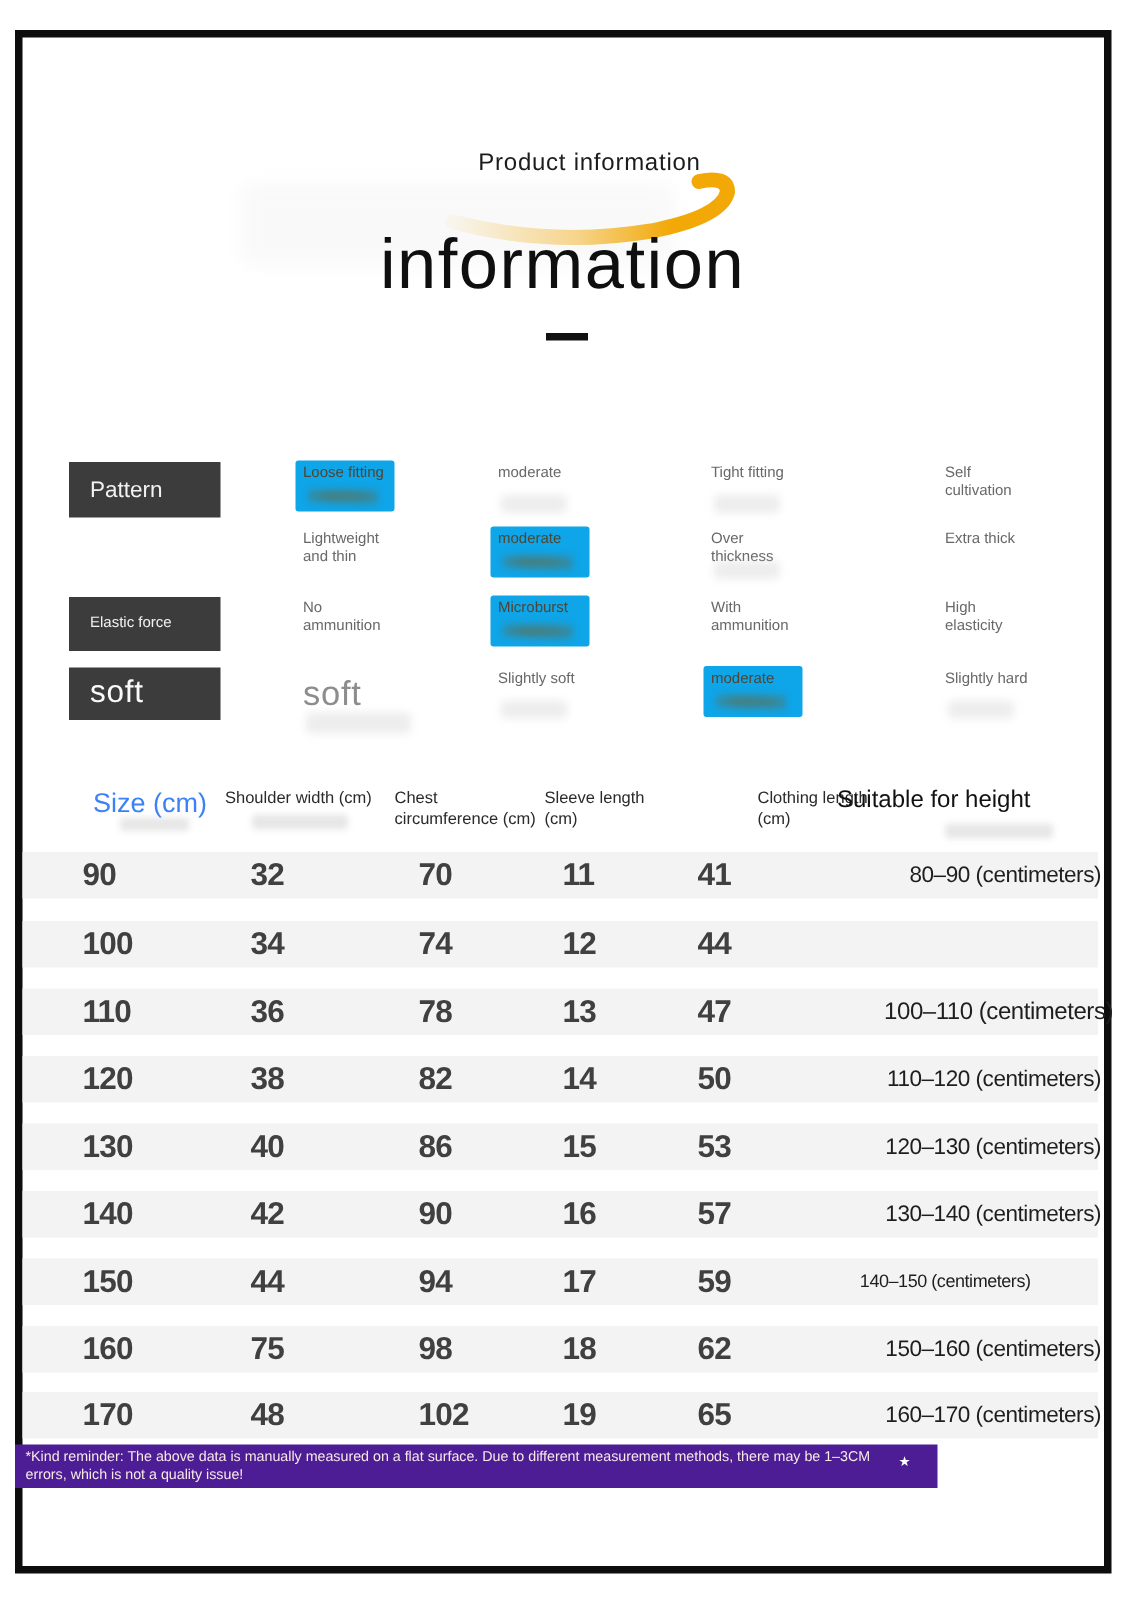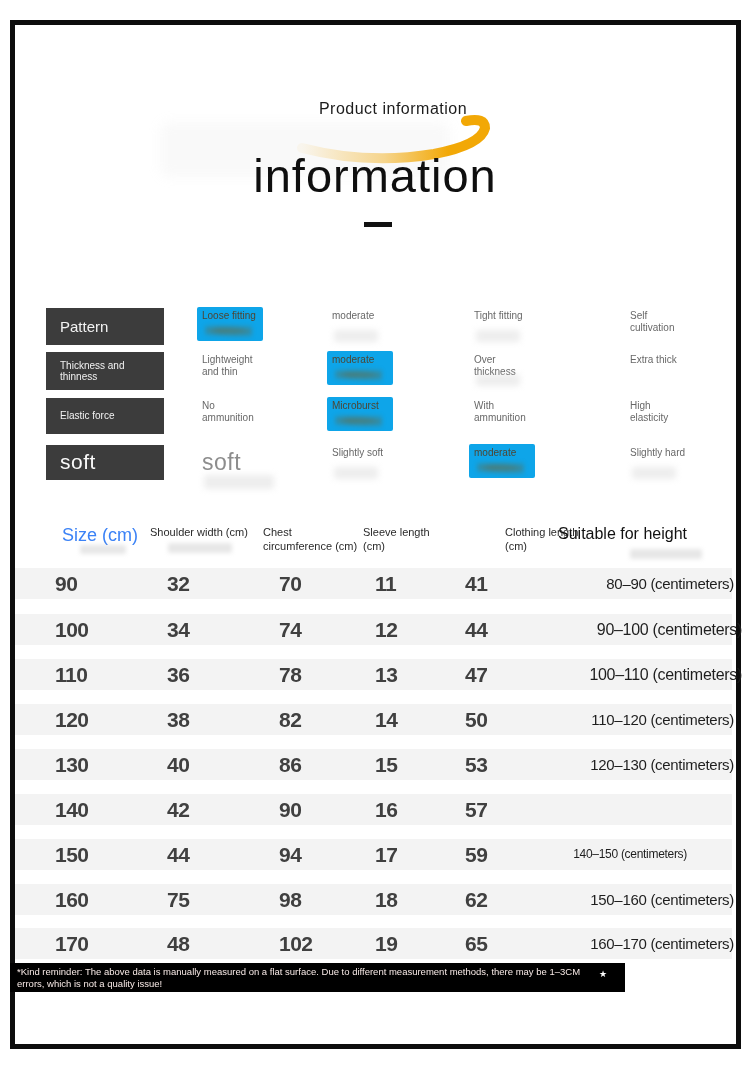--- a/index.html
+++ b/index.html
@@ -25,21 +25,21 @@
   .title-underline {
     position:absolute; left:364px; top:222px; width:28px; height:5px; background:#111;
   }
   .title-smudge {
     position:absolute; left:160px; top:122px; width:290px; height:55px;
     background:rgba(205,205,205,.12); filter:blur(6px); border-radius:10px;
   }
   
   .attr-row { position:absolute; left:0; width:750px; }
   .attr-label {
-    position:absolute; left:46px; top:0; width:118px; height:100%;
+    position:absolute; left:46px; top:0; width:101px; height:100%;
     background:#3c3c3c; color:#f2f2f2; font-size:10px; line-height:1.15;
     display:flex; align-items:center; padding-left:14px;
     overflow-wrap:anywhere; padding-right:22px;
   }
   .attr-label.lbl-lg { font-size:15px; padding-right:8px; }
   .attr-label.lbl-xl { font-size:21px; color:#fafafa; padding-right:8px; letter-spacing:.5px; }
   .attr-opt {
     position:absolute; top:2px; width:56px; font-size:10px; line-height:1.18;
     color:#686868; overflow-wrap:anywhere;
   }
@@ -91,21 +91,21 @@
   .td.c4 { left:450px; width:76px; }
   .td.c5 {
     right:-2px; width:260px; text-align:right; font-weight:500; font-size:15px;
     letter-spacing:-.3px; color:#1e1e1e;
   }
   .trow.ovf .td.c5 { right:-10px; font-size:16px; }
   .trow.small .td.c5 { right:45px; font-size:12px; }
   
   .reminder {
     position:absolute; left:10px; top:963px; width:615px; height:29px;
-    background:#000000; color:#f7e9e6; font-size:9.5px; line-height:1.25;
+    background:#4c1d95; color:#f7e9e6; font-size:9.5px; line-height:1.25;
     padding:3px 30px 3px 7px;
   }
   .reminder .star {
     position:absolute; right:18px; top:6px; font-size:9px; color:#ffffff;
   }
 </style>
 </head>
 <body>
 
 <div class="page">
@@ -127,21 +127,20 @@
   <div class="title-underline"></div>
 
   <div class="attr-row" style="top:308px;height:37px;">
     <div class="attr-label lbl-lg">Pattern</div>
     <div class="attr-opt o1 hl">Loose fitting</div>
     <div class="attr-opt o2 sm">moderate</div>
     <div class="attr-opt o3 sm">Tight fitting</div>
     <div class="attr-opt o4">Self cultivation</div>
   </div>
   <div class="attr-row" style="top:352px;height:38px;">
-    <div class="attr-label">Thickness and thinness</div>
     <div class="attr-opt o1">Lightweight and thin</div>
     <div class="attr-opt o2 hl">moderate</div>
     <div class="attr-opt o3 sm">Over thickness</div>
     <div class="attr-opt o4">Extra thick</div>
   </div>
   <div class="attr-row" style="top:398px;height:36px;">
     <div class="attr-label">Elastic force</div>
     <div class="attr-opt o1">No ammunition</div>
     <div class="attr-opt o2 hl">Microburst</div>
     <div class="attr-opt o3">With ammunition</div>
@@ -174,21 +173,20 @@
     <span class="td c3">11</span>
     <span class="td c4">41</span>
     <span class="td c5">80–90 (centimeters)</span>
   </div>
   <div class="trow ovf" style="top:614px;">
     <span class="td c0">100</span>
     <span class="td c1">34</span>
     <span class="td c2">74</span>
     <span class="td c3">12</span>
     <span class="td c4">44</span>
-    <span class="td c5">90–100 (centimeters)</span>
   </div>
   <div class="trow ovf" style="top:659px;">
     <span class="td c0">110</span>
     <span class="td c1">36</span>
     <span class="td c2">78</span>
     <span class="td c3">13</span>
     <span class="td c4">47</span>
     <span class="td c5">100–110 (centimeters)</span>
   </div>
   <div class="trow" style="top:704px;">
@@ -206,20 +204,21 @@
     <span class="td c3">15</span>
     <span class="td c4">53</span>
     <span class="td c5">120–130 (centimeters)</span>
   </div>
   <div class="trow" style="top:794px;">
     <span class="td c0">140</span>
     <span class="td c1">42</span>
     <span class="td c2">90</span>
     <span class="td c3">16</span>
     <span class="td c4">57</span>
+    <span class="td c5">130–140 (centimeters)</span>
   </div>
   <div class="trow small" style="top:839px;">
     <span class="td c0">150</span>
     <span class="td c1">44</span>
     <span class="td c2">94</span>
     <span class="td c3">17</span>
     <span class="td c4">59</span>
     <span class="td c5">140–150 (centimeters)</span>
   </div>
   <div class="trow" style="top:884px;">

